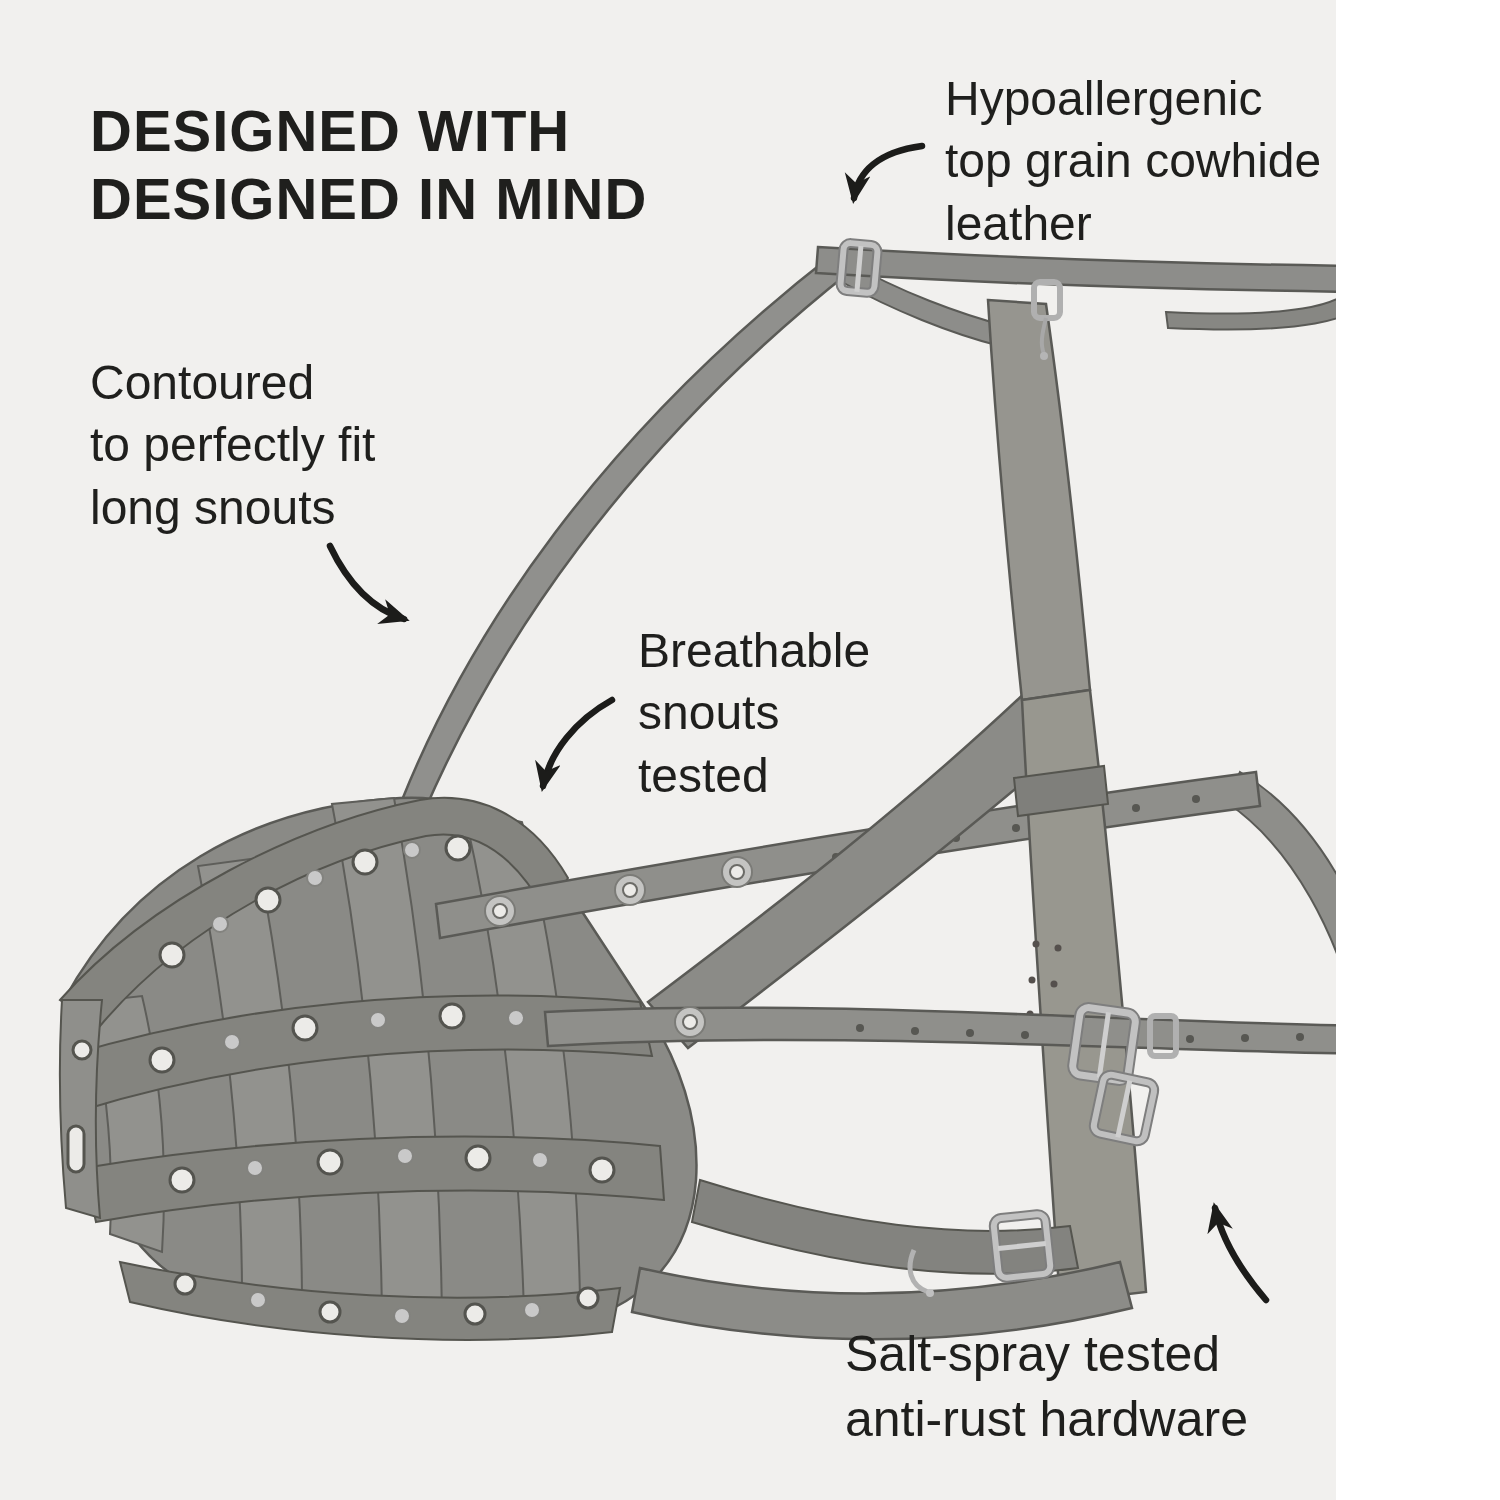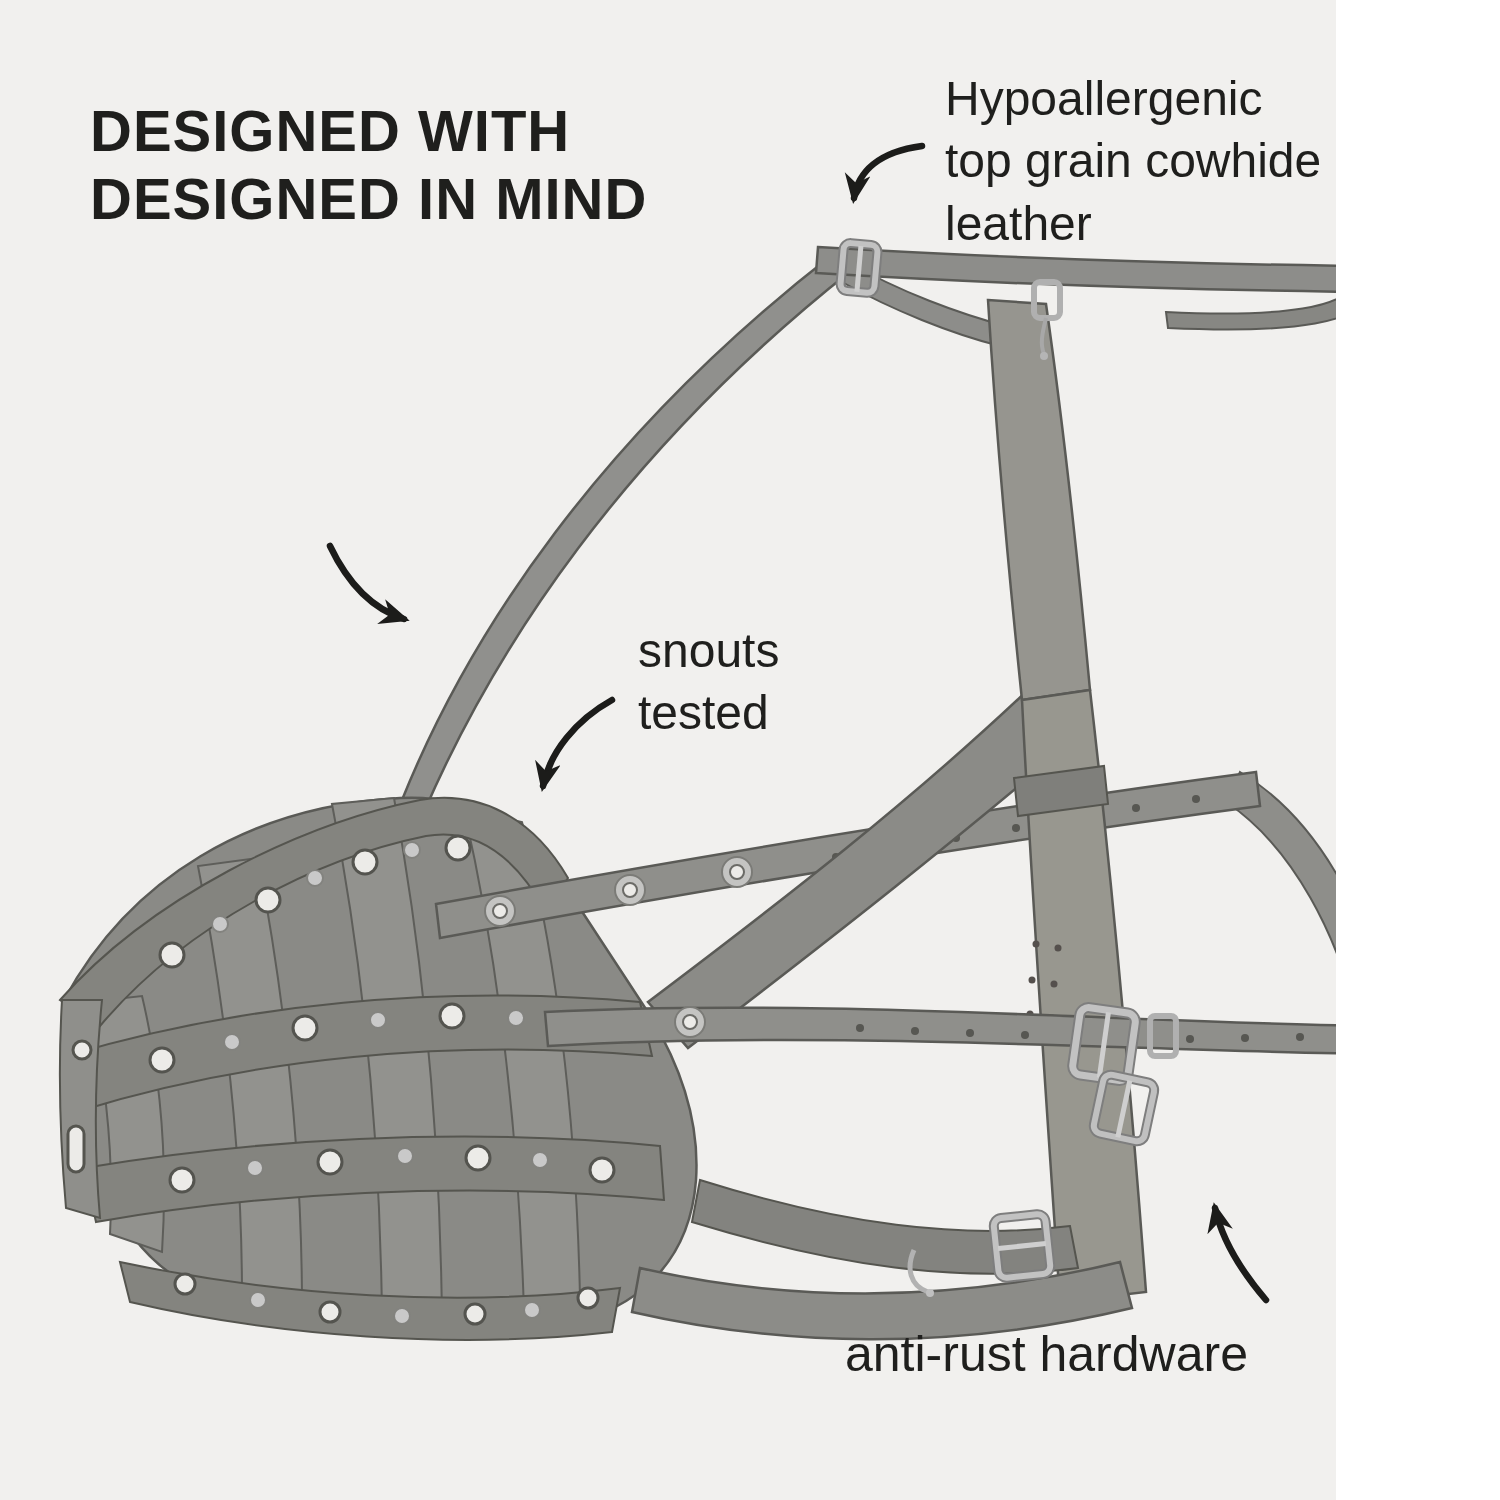--- a/index.html
+++ b/index.html
@@ -242,23 +242,30 @@
     <span class="line">DESIGNED WITH</span>
     <span class="line">DESIGNED IN MIND</span>
   </h1>
 
   <div class="callout co-hypo">
     <span class="line b">Hypoallergenic</span>
     <span class="line">top grain cowhide</span>
     <span class="line">leather</span>
   </div>
 
+  <div class="callout co-contour">
+    <span class="line">Contoured</span>
+    <span class="line b">to perfectly fit</span>
+    <span class="line">long snouts</span>
+  </div>
 
   <div class="callout co-breathe">
+    <span class="line b">Breathable</span>
     <span class="line">snouts</span>
     <span class="line">tested</span>
   </div>
 
   <div class="callout co-hardware">
+    <span class="line">Salt-spray tested</span>
     <span class="line b">anti-rust hardware</span>
   </div>
 
 </div>
 
 </body></html>

